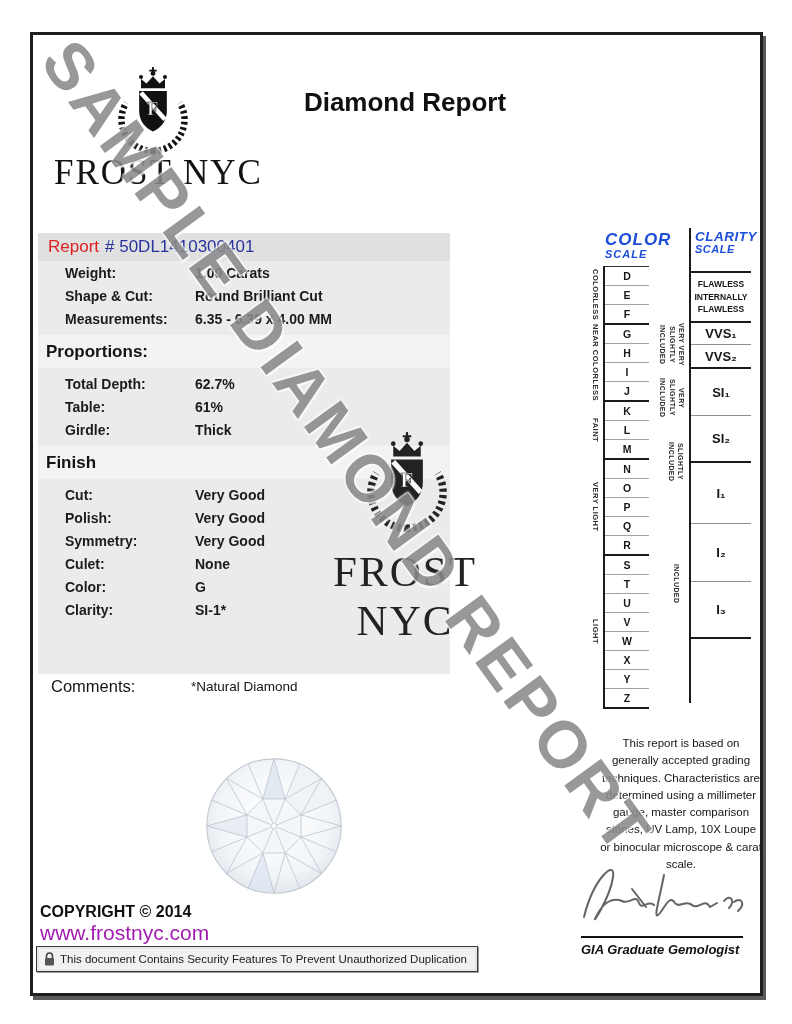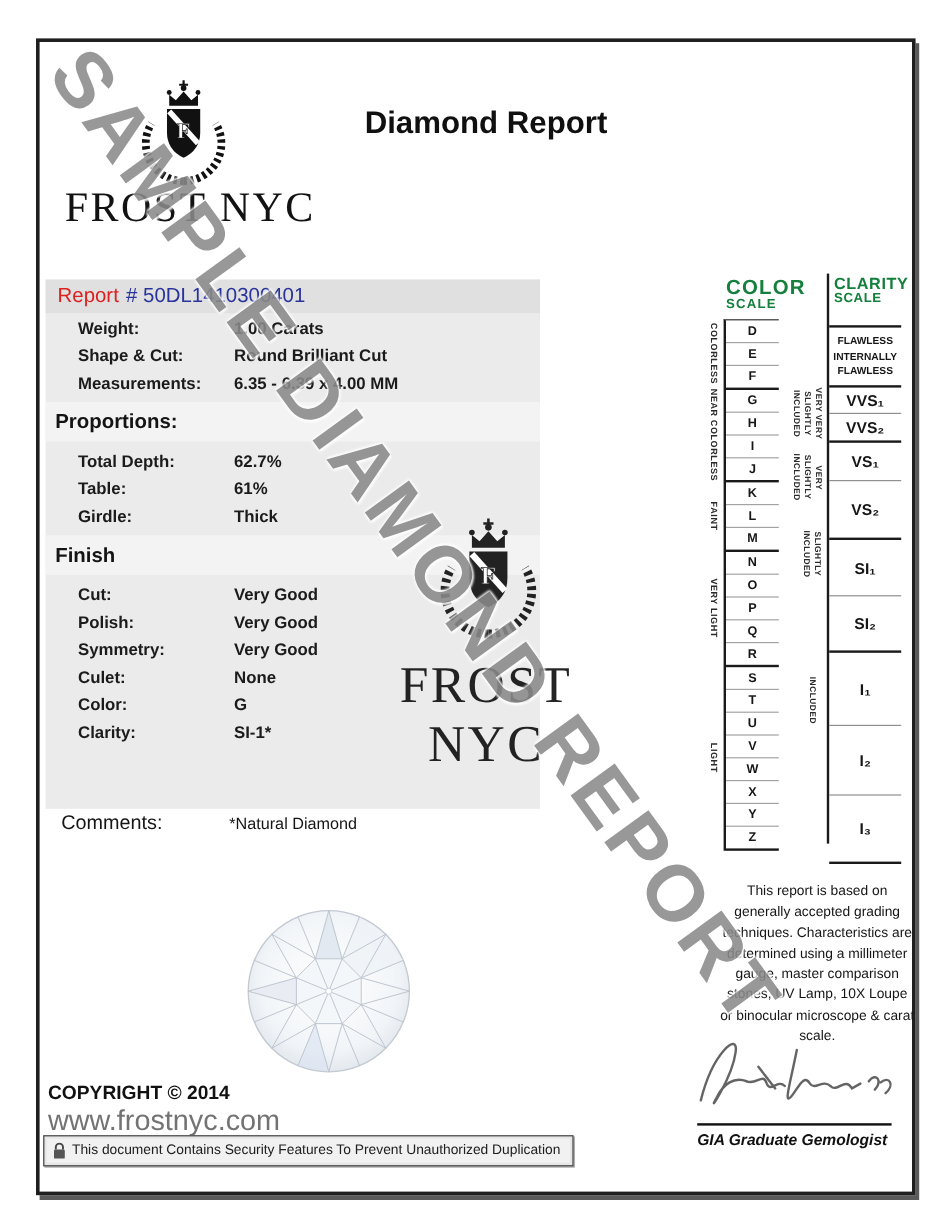--- a/index.html
+++ b/index.html
@@ -38,27 +38,27 @@
     font-size:17px;font-weight:bold;color:#141414;margin:5px 0 4px 0;}
   .mt8{margin-top:0;}
 
   
   .comments{left:18px;top:642px;width:400px;display:flex;align-items:flex-start;}
   .comments .k{width:140px;font-size:16.5px;color:#161616;}
   .comments .v{font-size:13.5px;color:#141414;padding-top:2px;}
 
   
   .copyright{left:7px;top:868px;font-size:16px;font-weight:bold;color:#111;}
-  .website{left:7px;top:886px;font-size:24px;color:#737373;}
+  .website{left:7px;top:886px;font-size:21px;color:#a21caf;}
   .security{left:3px;top:911px;width:426px;height:24px;border:1px solid #3c3c3c;background:#f1f1f1;
     box-shadow:1px 1px 0 #9a9a9a, inset 0 0 0 2px #e6e6e6;
     display:flex;align-items:center;gap:5px;padding:0 7px;font-size:11.5px;color:#202020;}
 
   
-  .scale-head{font-weight:bold;color:#15803d;line-height:1.05;}
+  .scale-head{font-weight:bold;color:#1d4ed8;line-height:1.05;font-style:italic;}
   .color-head{left:572px;top:196px;}
   .color-head .t1{font-size:17px;letter-spacing:1px;}
   .color-head .t2{font-size:11px;letter-spacing:1px;}
   .clarity-head{left:662px;top:195px;}
   .clarity-head .t1{font-size:13.5px;letter-spacing:.5px;}
   .clarity-head .t2{font-size:11px;letter-spacing:.5px;}
 
   .color-groups{left:570px;top:231px;width:44px;border-left:2px solid #1a1a1a;border-top:1px solid #333;}
   .cgroup{position:relative;border-bottom:2px solid #1a1a1a;}
   .clet{height:18px;line-height:18px;text-align:center;font-size:10.5px;font-weight:bold;
@@ -306,24 +306,20 @@
         <div class="cl-cell cl-flif" style="height:48px">
           <span>FLAWLESS</span>
           <span>INTERNALLY FLAWLESS</span>
         </div>
       </div>
       <div class="cl-group">
         <div class="cl-cell" style="height:21px">VVS₁</div>
         <div class="cl-cell" style="height:22px">VVS₂</div>
       </div>
       <div class="cl-group">
-        <div class="cl-cell" style="height:31px">VS₁</div>
-        <div class="cl-cell" style="height:47px">VS₂</div>
-      </div>
-      <div class="cl-group">
         <div class="cl-cell" style="height:46px">SI₁</div>
         <div class="cl-cell" style="height:45px">SI₂</div>
       </div>
       <div class="cl-group">
         <div class="cl-cell" style="height:60px">I₁</div>
         <div class="cl-cell" style="height:57px">I₂</div>
         <div class="cl-cell" style="height:55px">I₃</div>
       </div>
     </div>
     <div class="abs cl-label" style="left:626px;top:278px;height:64px">VERY VERY SLIGHTLY INCLUDED</div>

